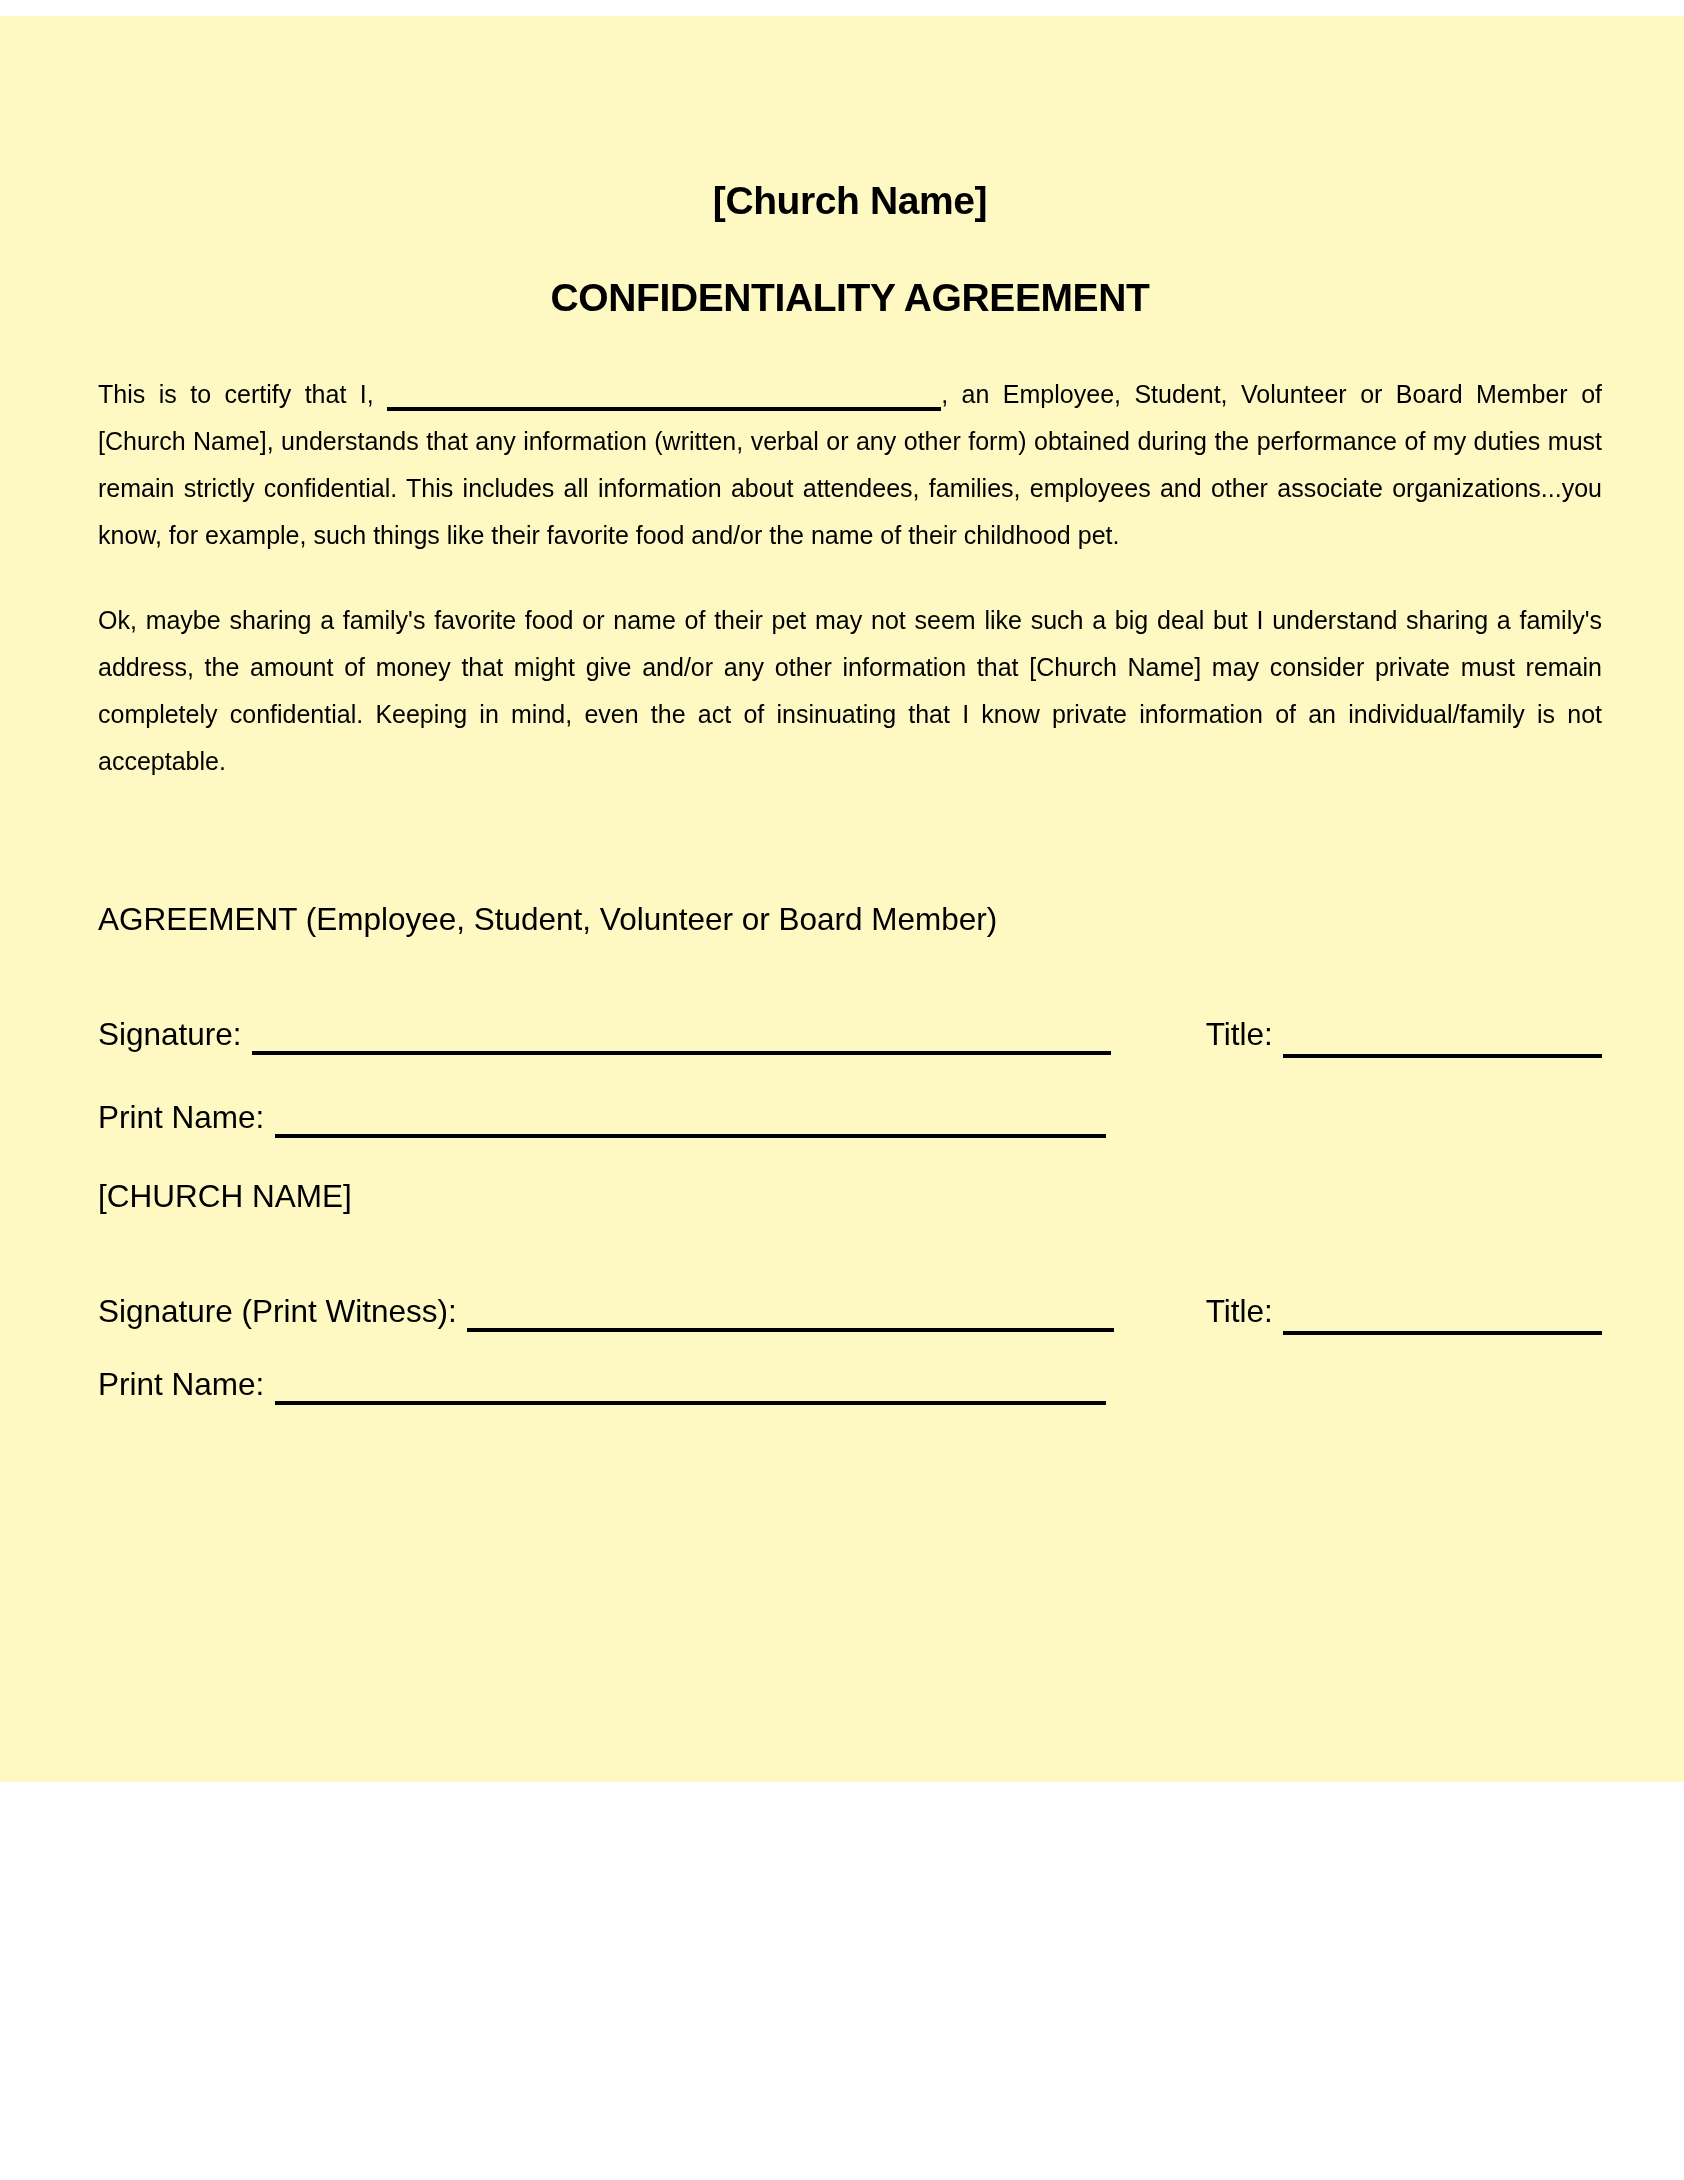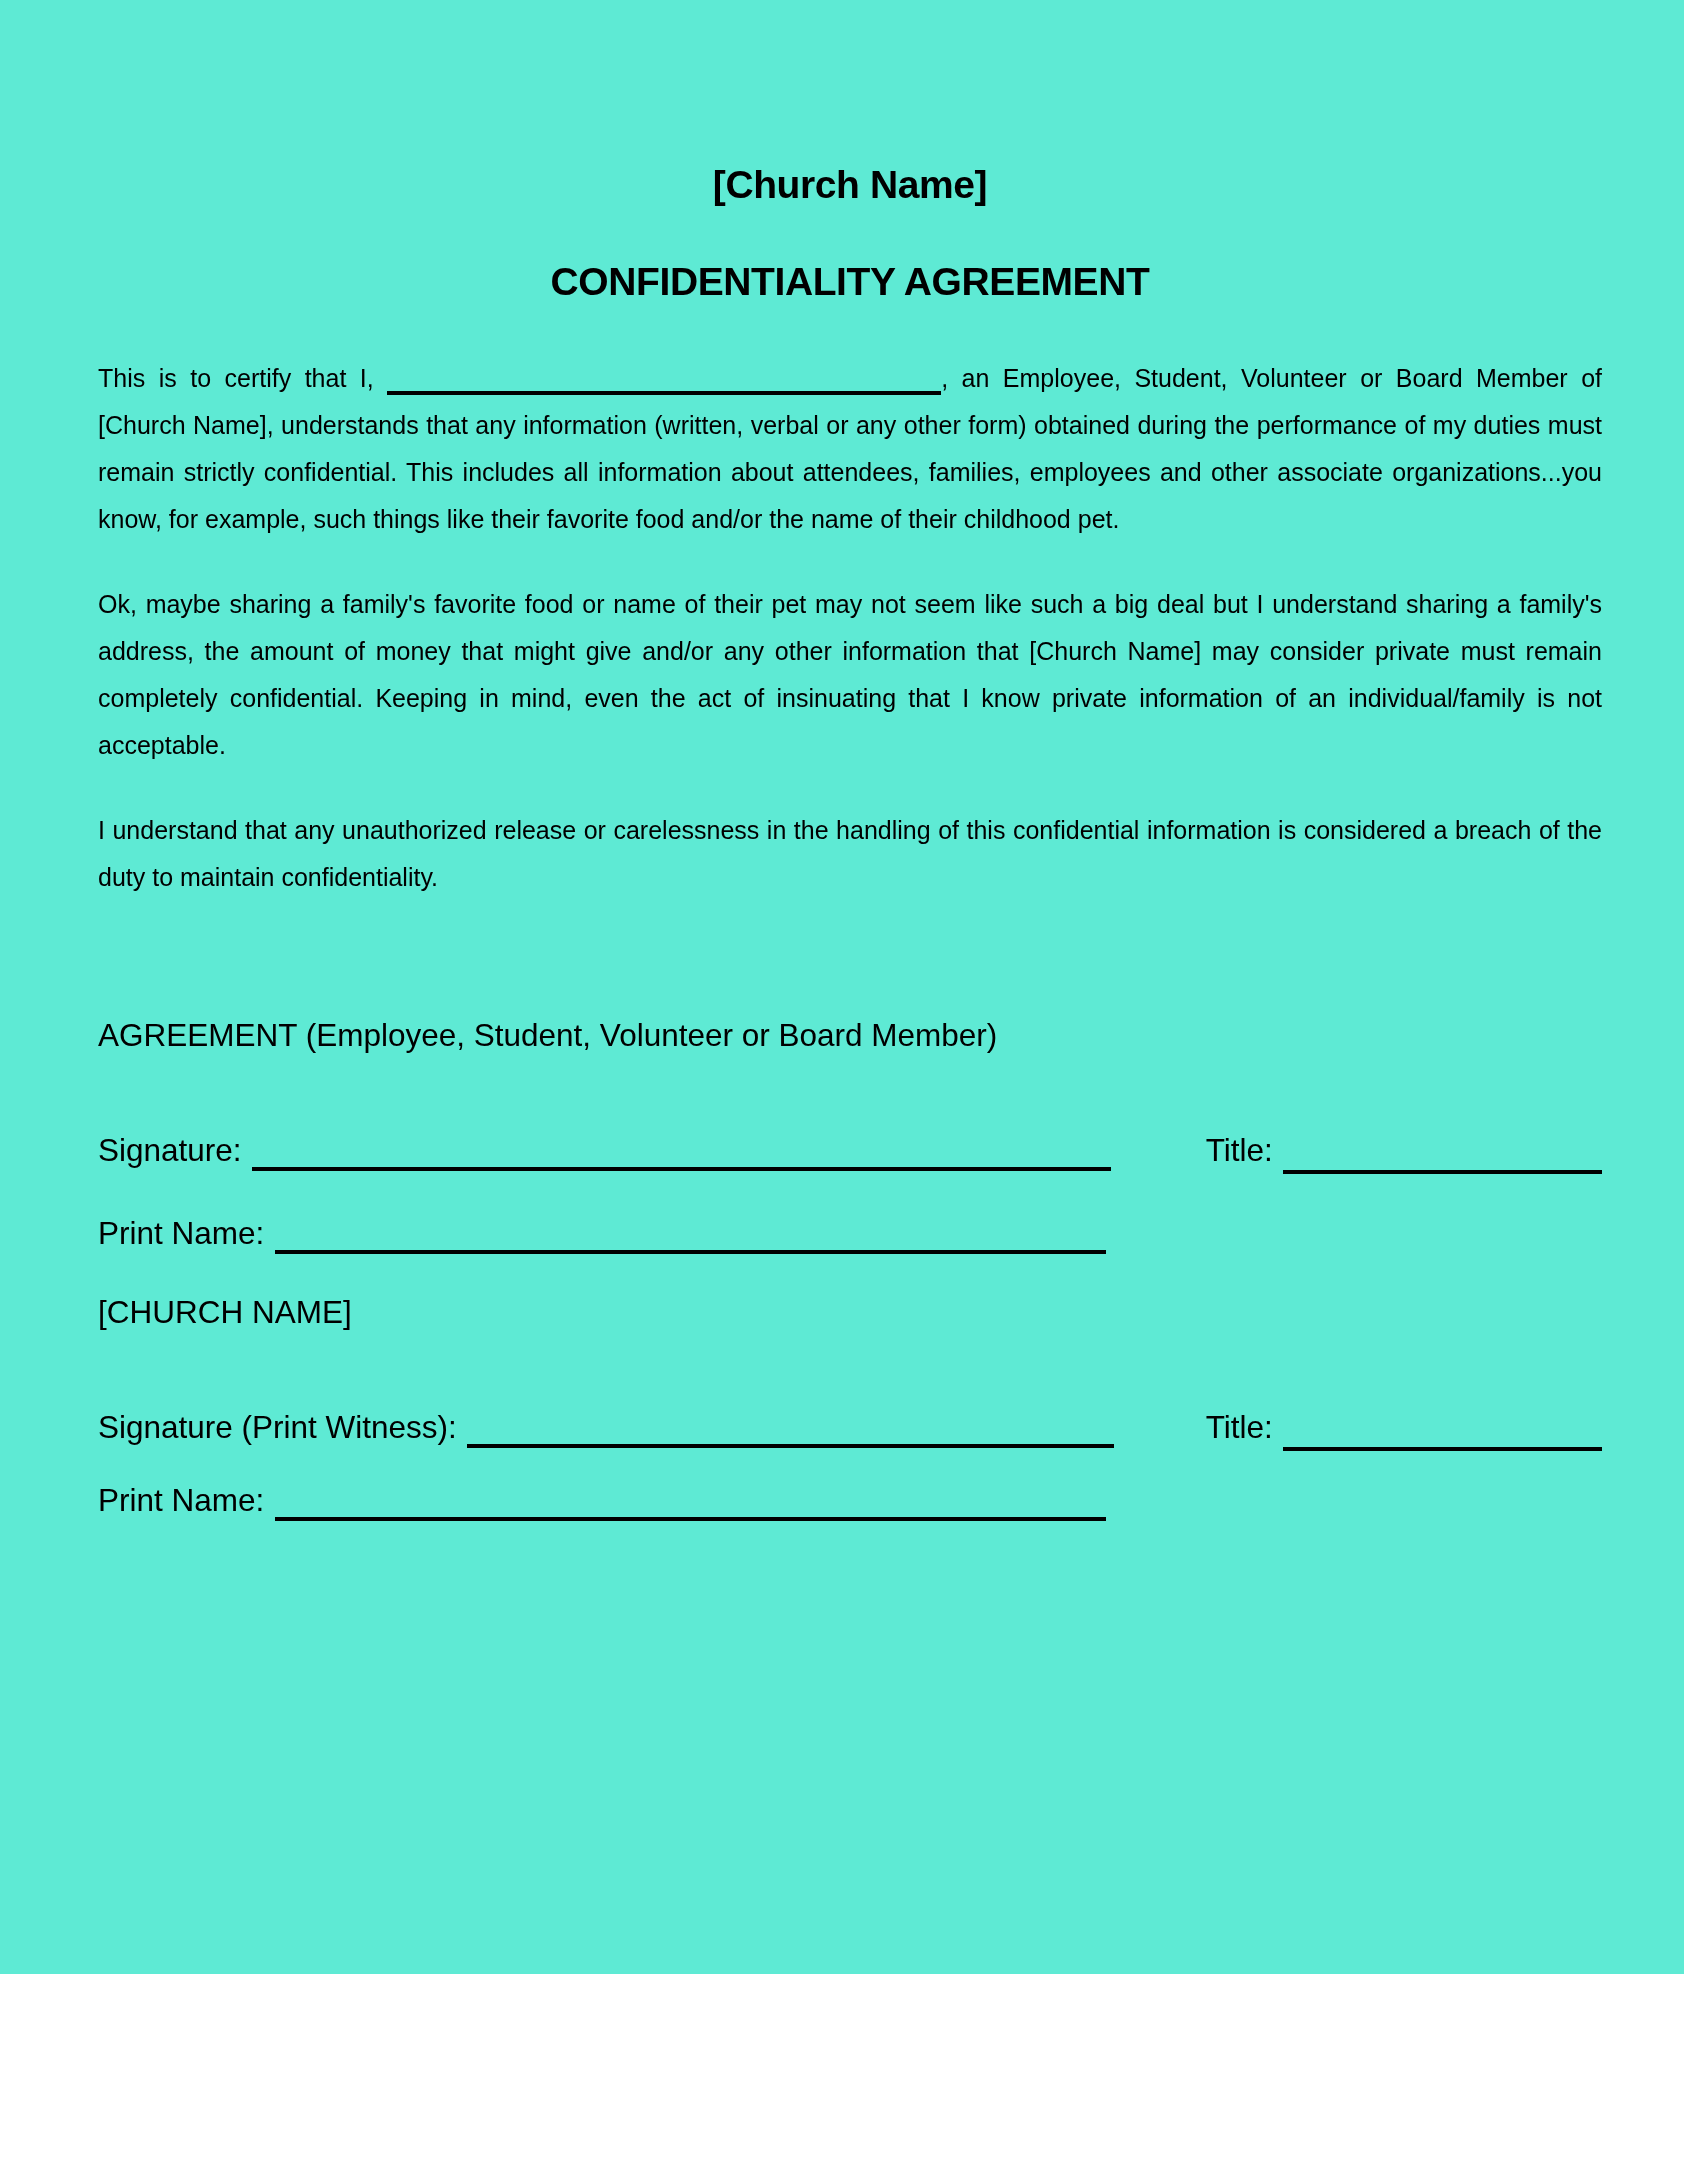--- a/index.html
+++ b/index.html
@@ -1,21 +1,21 @@
 <!DOCTYPE html>
 <html style="font-size:13.6px"><head>
 <meta charset="utf-8">
 <style>
   html, body { margin: 0; padding: 0; background: #ffffff; }
   .page {
     position: relative;
     width: 1685px;
-    height: 1974px;
-    margin: 0 auto;
-    background: #5eead4;
+    height: 1766px;
+    margin: 16px auto;
+    background: #fef9c3;
     box-sizing: border-box;
     padding: 158px 83px 0 98px;
     font-family: "Liberation Sans", sans-serif;
     color: #000000;
     overflow: hidden;
   }
   .doc-title {
     text-align: center;
     font-weight: bold;
     font-size: 39px;
@@ -81,21 +81,20 @@
 
 <div class="page">
 
   <div class="doc-title">[Church Name]</div>
   <div class="doc-subtitle">CONFIDENTIALITY AGREEMENT</div>
 
   <p class="para first"><span>This is to certify that I,</span> <span class="inline-blank"></span><span>, an Employee, Student, Volunteer or Board Member of [Church Name], understands that any information (written, verbal or any other form) obtained during the performance of my duties must remain strictly confidential. This includes all information about attendees, families, employees and other associate organizations...you know, for example, such things like their favorite food and/or the name of their childhood pet.</span></p>
 
   <p class="para">Ok, maybe sharing a family's favorite food or name of their pet may not seem like such a big deal but I understand sharing a family's address, the amount of money that might give and/or any other information that [Church Name] may consider private must remain completely confidential.  Keeping in mind, even the act of insinuating that I know private information of an individual/family is not acceptable.</p>
 
-  <p class="para">I understand that any unauthorized release or carelessness in the handling of this confidential information is considered a breach of the duty to maintain confidentiality.</p>
 
 
   <div class="section-heading individual-heading">AGREEMENT (Employee, Student, Volunteer or Board Member)</div>
 
   <div class="sig-row row-signature">
     <span>Signature:</span>
     <span class="fill fill-signature"></span>
     <span class="title-group">
       <span>Title:</span>
       <span class="fill fill-title"></span>

